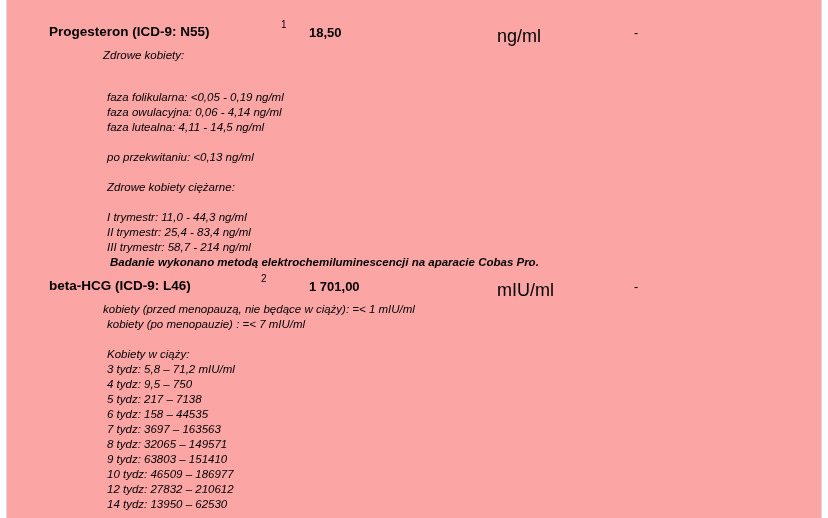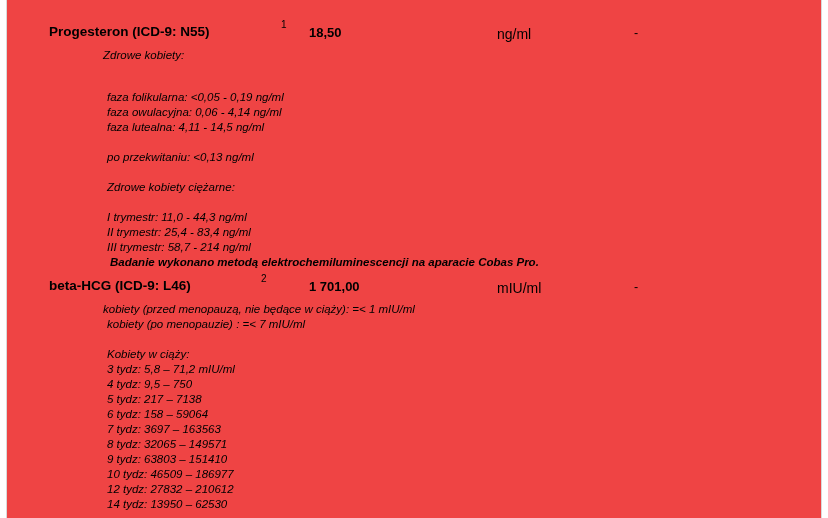--- a/index.html
+++ b/index.html
@@ -14,21 +14,21 @@
     color: #000000;
     overflow: hidden;
     position: relative;
   }
   .page {
     position: absolute;
     left: 0;
     top: 0;
     width: 828px;
     height: 518px;
-    background: #ef4444;
+    background: #fca5a5;
   }
   
   .edge-left {
     position: absolute;
     left: 0;
     top: 0;
     width: 6px;
     height: 518px;
     background: #ffffff;
     border-right: 1px solid #d9d9d9;
@@ -84,21 +84,21 @@
     left: 309px;
     top: 1px;
     font-size: 13px;
     font-weight: bold;
     white-space: nowrap;
   }
   .unit {
     position: absolute;
     left: 497px;
     top: 2px;
-    font-size: 14px;
+    font-size: 18px;
     white-space: nowrap;
   }
   .ref {
     position: absolute;
     left: 634px;
     top: 2px;
     font-size: 12.5px;
     white-space: nowrap;
   }
 
@@ -162,21 +162,21 @@
         <div class="unit">mIU/ml</div>
         <div class="ref">-</div>
       </div>
       <div class="notes">
         <div class="note-line indent-a" style="top:0px">kobiety (przed menopauzą, nie będące w ciąży): =&lt; 1 mIU/ml</div>
         <div class="note-line indent-b" style="top:15px">kobiety (po menopauzie) : =&lt; 7 mIU/ml</div>
         <div class="note-line indent-b" style="top:45px">Kobiety w ciąży:</div>
         <div class="note-line indent-b" style="top:60px">3 tydz: 5,8 – 71,2 mIU/ml</div>
         <div class="note-line indent-b" style="top:75px">4 tydz: 9,5 – 750</div>
         <div class="note-line indent-b" style="top:90px">5 tydz: 217 – 7138</div>
-        <div class="note-line indent-b" style="top:105px">6 tydz: 158 – 59064</div>
+        <div class="note-line indent-b" style="top:105px">6 tydz: 158 – 44535</div>
         <div class="note-line indent-b" style="top:120px">7 tydz: 3697 – 163563</div>
         <div class="note-line indent-b" style="top:135px">8 tydz: 32065 – 149571</div>
         <div class="note-line indent-b" style="top:150px">9 tydz: 63803 – 151410</div>
         <div class="note-line indent-b" style="top:165px">10 tydz: 46509 – 186977</div>
         <div class="note-line indent-b" style="top:180px">12 tydz: 27832 – 210612</div>
         <div class="note-line indent-b" style="top:195px">14 tydz: 13950 – 62530</div>
       </div>
     </div>
 
   </div>

